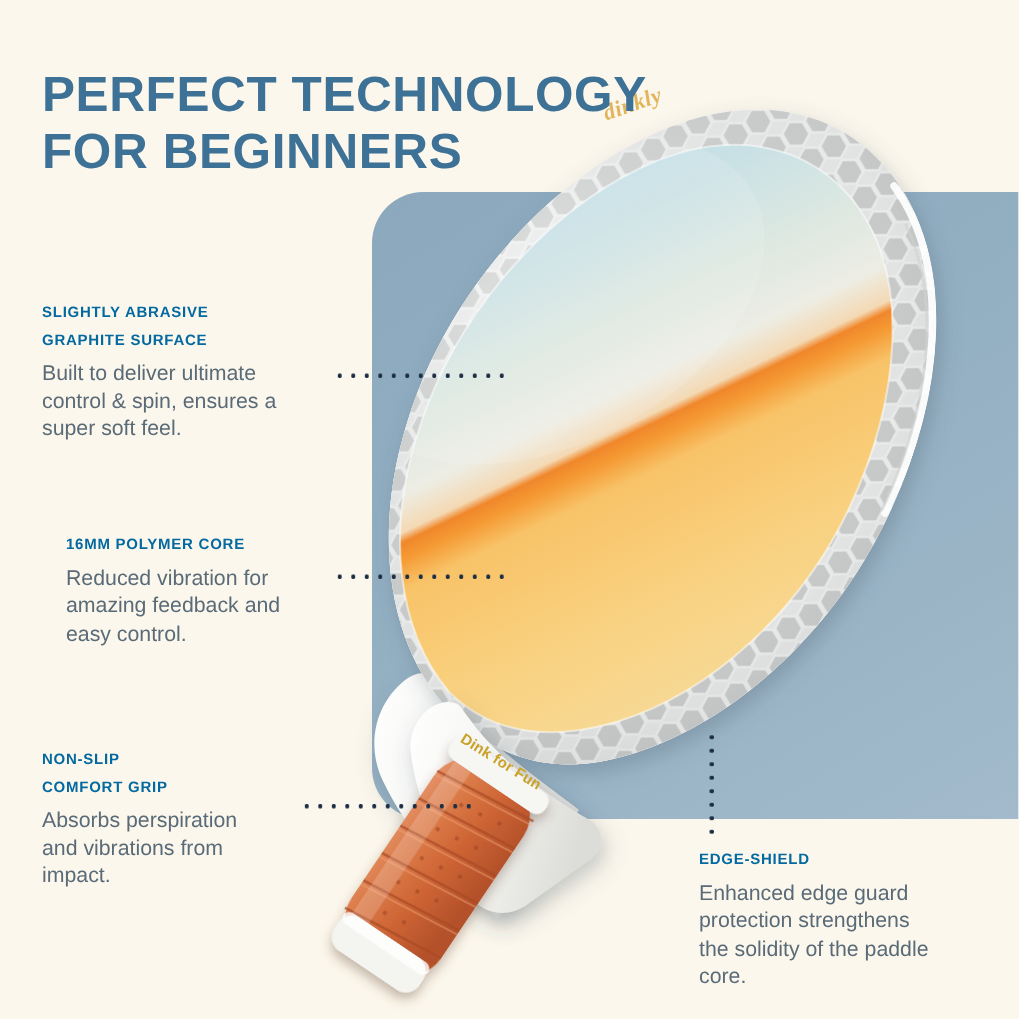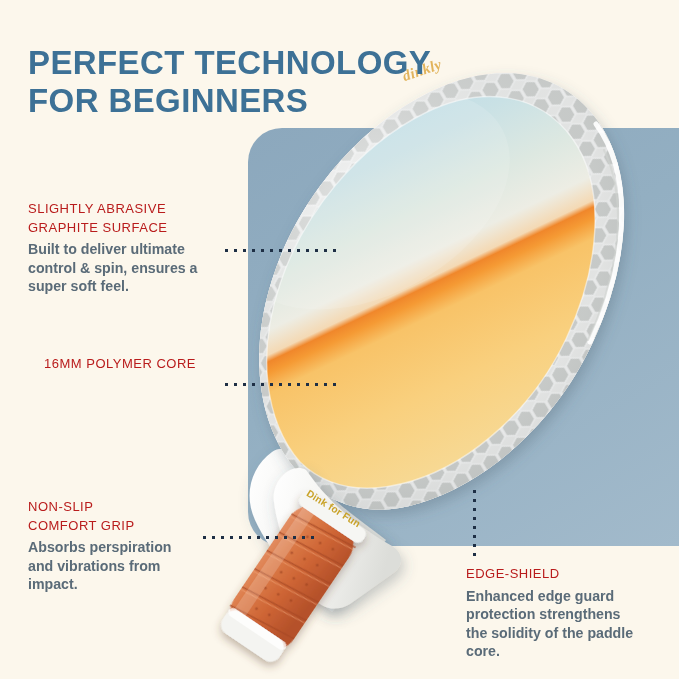--- a/index.html
+++ b/index.html
@@ -27,27 +27,27 @@
   }
 
   
   .paddle-wrap{
     position:absolute;left:0;top:0;width:679px;height:679px;z-index:20;
   }
 
   
   .callout{position:absolute;z-index:45;}
   .c-head{
-    font-size:13px;font-weight:400;letter-spacing:.5px;
-    color:#b91c1c;line-height:18.5px;text-transform:uppercase;
+    font-size:10px;font-weight:700;letter-spacing:.5px;
+    color:#0369a1;line-height:18.5px;text-transform:uppercase;
     white-space:pre-line;margin:0 0 3px 0;
   }
   .c-body{
     font-size:14.2px;line-height:18.5px;color:#5A6B78;
-    white-space:pre-line;margin:0;font-weight:700;
+    white-space:pre-line;margin:0;font-weight:400;
   }
   #co1{left:28px;top:200px;width:205px;}
   #co2{left:28px;top:355px;width:205px;margin-left:16px;}
   #co3{left:28px;top:498px;width:205px;}
   #co4{left:466px;top:565px;width:200px;}
 
   
   .leader{position:absolute;z-index:44;}
   .leader.h{
     height:3px;
@@ -303,20 +303,23 @@
   <div class="callout" id="co1">
     <div class="c-head">SLIGHTLY ABRASIVE
 GRAPHITE SURFACE</div>
     <div class="c-body">Built to deliver ultimate
 control &amp; spin, ensures a
 super soft feel.</div>
   </div>
 
   <div class="callout" id="co2">
     <div class="c-head">16MM POLYMER CORE</div>
+    <div class="c-body">Reduced vibration for
+amazing feedback and
+easy control.</div>
   </div>
 
   <div class="callout" id="co4">
     <div class="c-head">EDGE-SHIELD</div>
     <div class="c-body">Enhanced edge guard
 protection strengthens
 the solidity of the paddle
 core.</div>
   </div>
 

